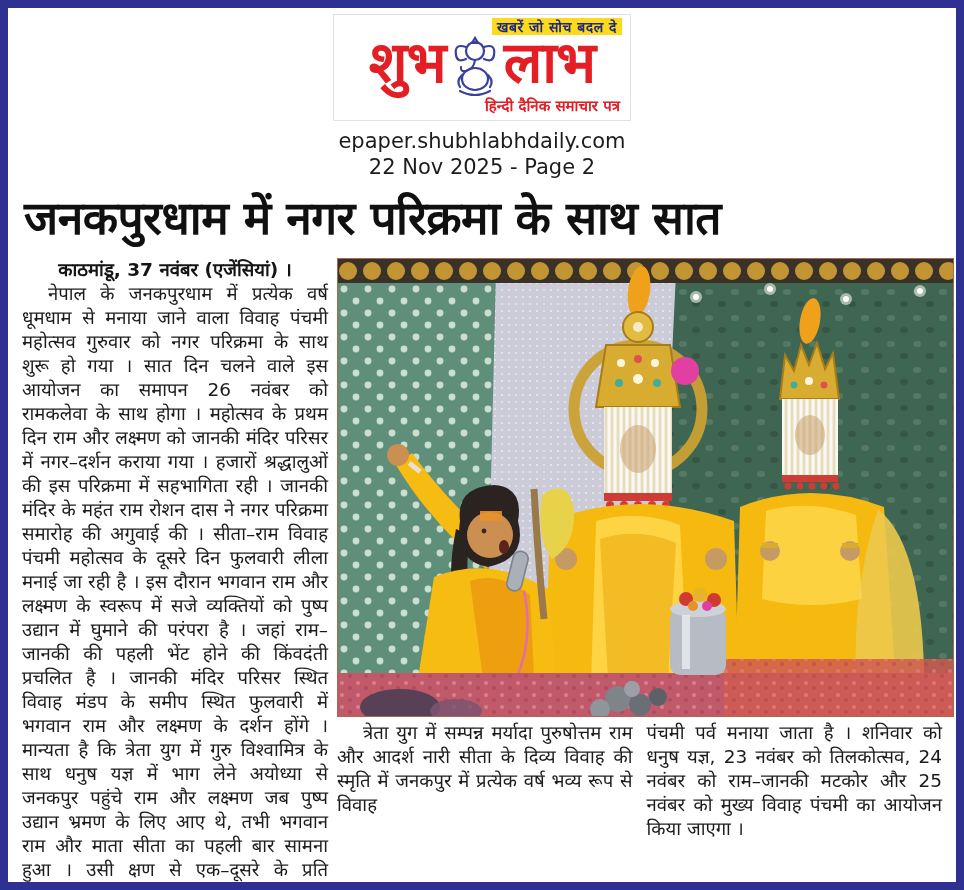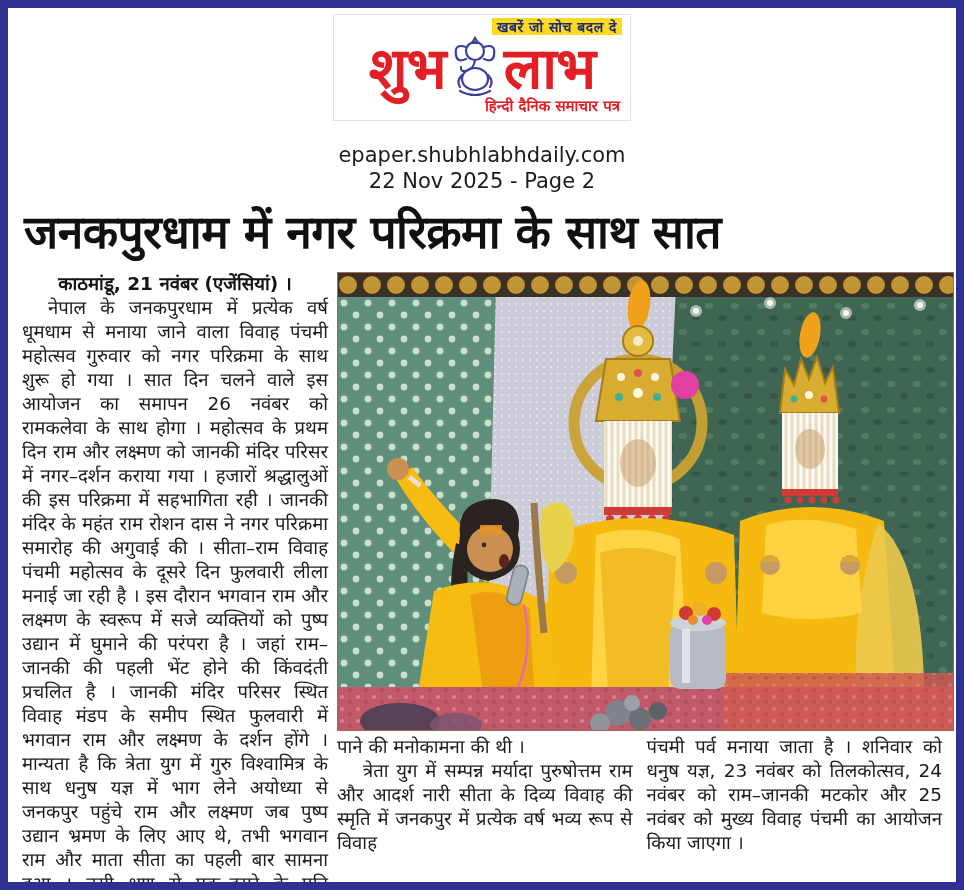--- a/index.html
+++ b/index.html
@@ -24,39 +24,39 @@
   .tagline-row{text-align:right;line-height:1;}
   .tagline{
     display:inline-block;
     background:#ffd91c;
     color:#1b2a7b;
     font-weight:bold;
     font-size:14px;
     padding:2px 5px 1px;
     letter-spacing:.5px;
   }
-  .logo-row{display:flex;align-items:flex-end;justify-content:center;gap:1px;margin-top:-2px;}
+  .logo-row{display:flex;align-items:flex-start;justify-content:center;gap:1px;margin-top:-2px;}
   .logo-word{
     color:#e31e24;
     font-weight:800;
     font-size:57px;
     line-height:1.05;
     letter-spacing:-1px;
   }
   .ganesh{flex:0 0 auto;margin:0 1px;}
   .subtitle{
     text-align:right;
     color:#e31e24;
     font-weight:bold;
     font-size:15px;
     margin-top:-4px;
     padding-right:2px;
   }
   
-  .meta{ text-align:center; color:#1c1c1c; font-size:21px; line-height:1.25; margin-top:21px;}
+  .meta{ text-align:center; color:#1c1c1c; font-size:21px; line-height:1.25; margin-top:7px;}
   
   .headline{
     text-align:left;
     font-weight:800;
     color:#101010;
     font-size:46px;
     line-height:1.38;
     margin:6px 16px 4px;
     letter-spacing:-.5px;
   }
@@ -127,21 +127,21 @@
     <div>22 Nov 2025 - Page 2</div>
   </div>
 
   <div class="headline">
     <div>जनकपुरधाम में नगर परिक्रमा के साथ सात</div>
   </div>
 
   <div class="content">
 
     <div class="col-left">
-      <p class="dateline">काठमांडू, 21 नवंबर (एजेंसियां) ।</p>
+      <p class="dateline">काठमांडू, 37 नवंबर (एजेंसियां) ।</p>
       <p class="body-text indent">नेपाल के जनकपुरधाम में प्रत्येक वर्ष धूमधाम से मनाया जाने वाला विवाह पंचमी महोत्सव गुरुवार को नगर परिक्रमा के साथ शुरू हो गया । सात दिन चलने वाले इस आयोजन का समापन 26 नवंबर को रामकलेवा के साथ होगा । महोत्सव के प्रथम दिन राम और लक्ष्मण को जानकी मंदिर परिसर में नगर–दर्शन कराया गया । हजारों श्रद्धालुओं की इस परिक्रमा में सहभागिता रही । जानकी मंदिर के महंत राम रोशन दास ने नगर परिक्रमा समारोह की अगुवाई की । सीता–राम विवाह पंचमी महोत्सव के दूसरे दिन फुलवारी लीला मनाई जा रही है । इस दौरान भगवान राम और लक्ष्मण के स्वरूप में सजे व्यक्तियों को पुष्प उद्यान में घुमाने की परंपरा है । जहां राम–जानकी की पहली भेंट होने की किंवदंती प्रचलित है । जानकी मंदिर परिसर स्थित विवाह मंडप के समीप स्थित फुलवारी में भगवान राम और लक्ष्मण के दर्शन होंगे । मान्यता है कि त्रेता युग में गुरु विश्वामित्र के साथ धनुष यज्ञ में भाग लेने अयोध्या से जनकपुर पहुंचे राम और लक्ष्मण जब पुष्प उद्यान भ्रमण के लिए आए थे, तभी भगवान राम और माता सीता का पहली बार सामना हुआ । उसी क्षण से एक–दूसरे के प्रति आकर्षण प्रारंभ हुआ और जानकी ने राम जैसा वर</p>
     </div>
 
     <div class="right-wrap">
       <div class="photo-frame">
         <svg width="615" height="457" viewBox="0 0 615 457">
           <defs>
             <pattern id="hearts" width="24" height="24" patternUnits="userSpaceOnUse">
               <circle cx="6" cy="6" r="3.4" fill="#ddeede" opacity="0.85"></circle>
               <circle cx="18" cy="18" r="3.4" fill="#ddeede" opacity="0.85"></circle>
@@ -307,21 +307,20 @@
               <circle cx="376" cy="341" r="7" fill="#cf3b30"></circle>
                 <circle cx="369" cy="347" r="5" fill="#e23fa3"></circle>
               <circle cx="355" cy="347" r="5" fill="#e8912a"></circle>
             </g>
           </g>
         </svg>
       </div>
 
       <div class="cols-bottom">
         <div class="colb">
-          <p class="body-text">पाने की मनोकामना की थी ।</p>
           <p class="body-text indent">त्रेता युग में सम्पन्न मर्यादा पुरुषोत्तम राम और आदर्श नारी सीता के दिव्य विवाह की स्मृति में जनकपुर में प्रत्येक वर्ष भव्य रूप से विवाह</p>
         </div>
         <div class="colb">
           <p class="body-text">पंचमी पर्व मनाया जाता है । शनिवार को धनुष यज्ञ, 23 नवंबर को तिलकोत्सव, 24 नवंबर को राम–जानकी मटकोर और 25 नवंबर को मुख्य विवाह पंचमी का आयोजन किया जाएगा ।</p>
         </div>
       </div>
     </div>
 
   </div>
 </div>

